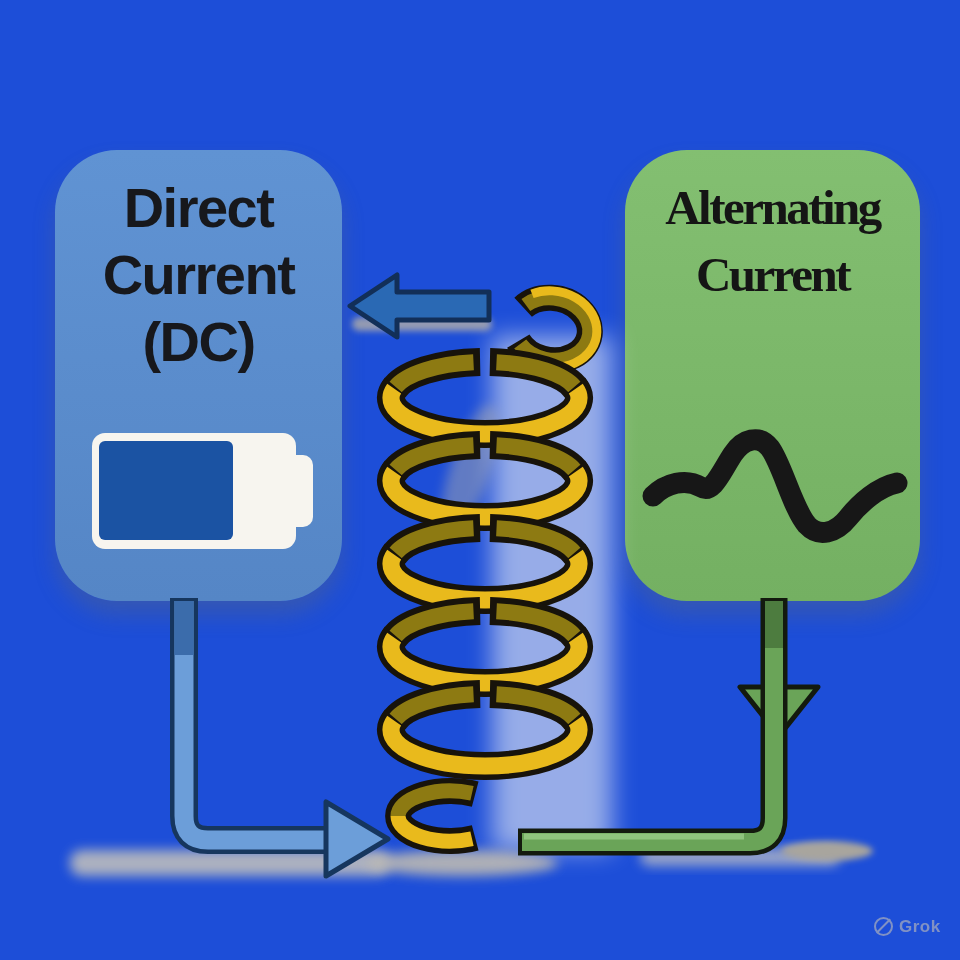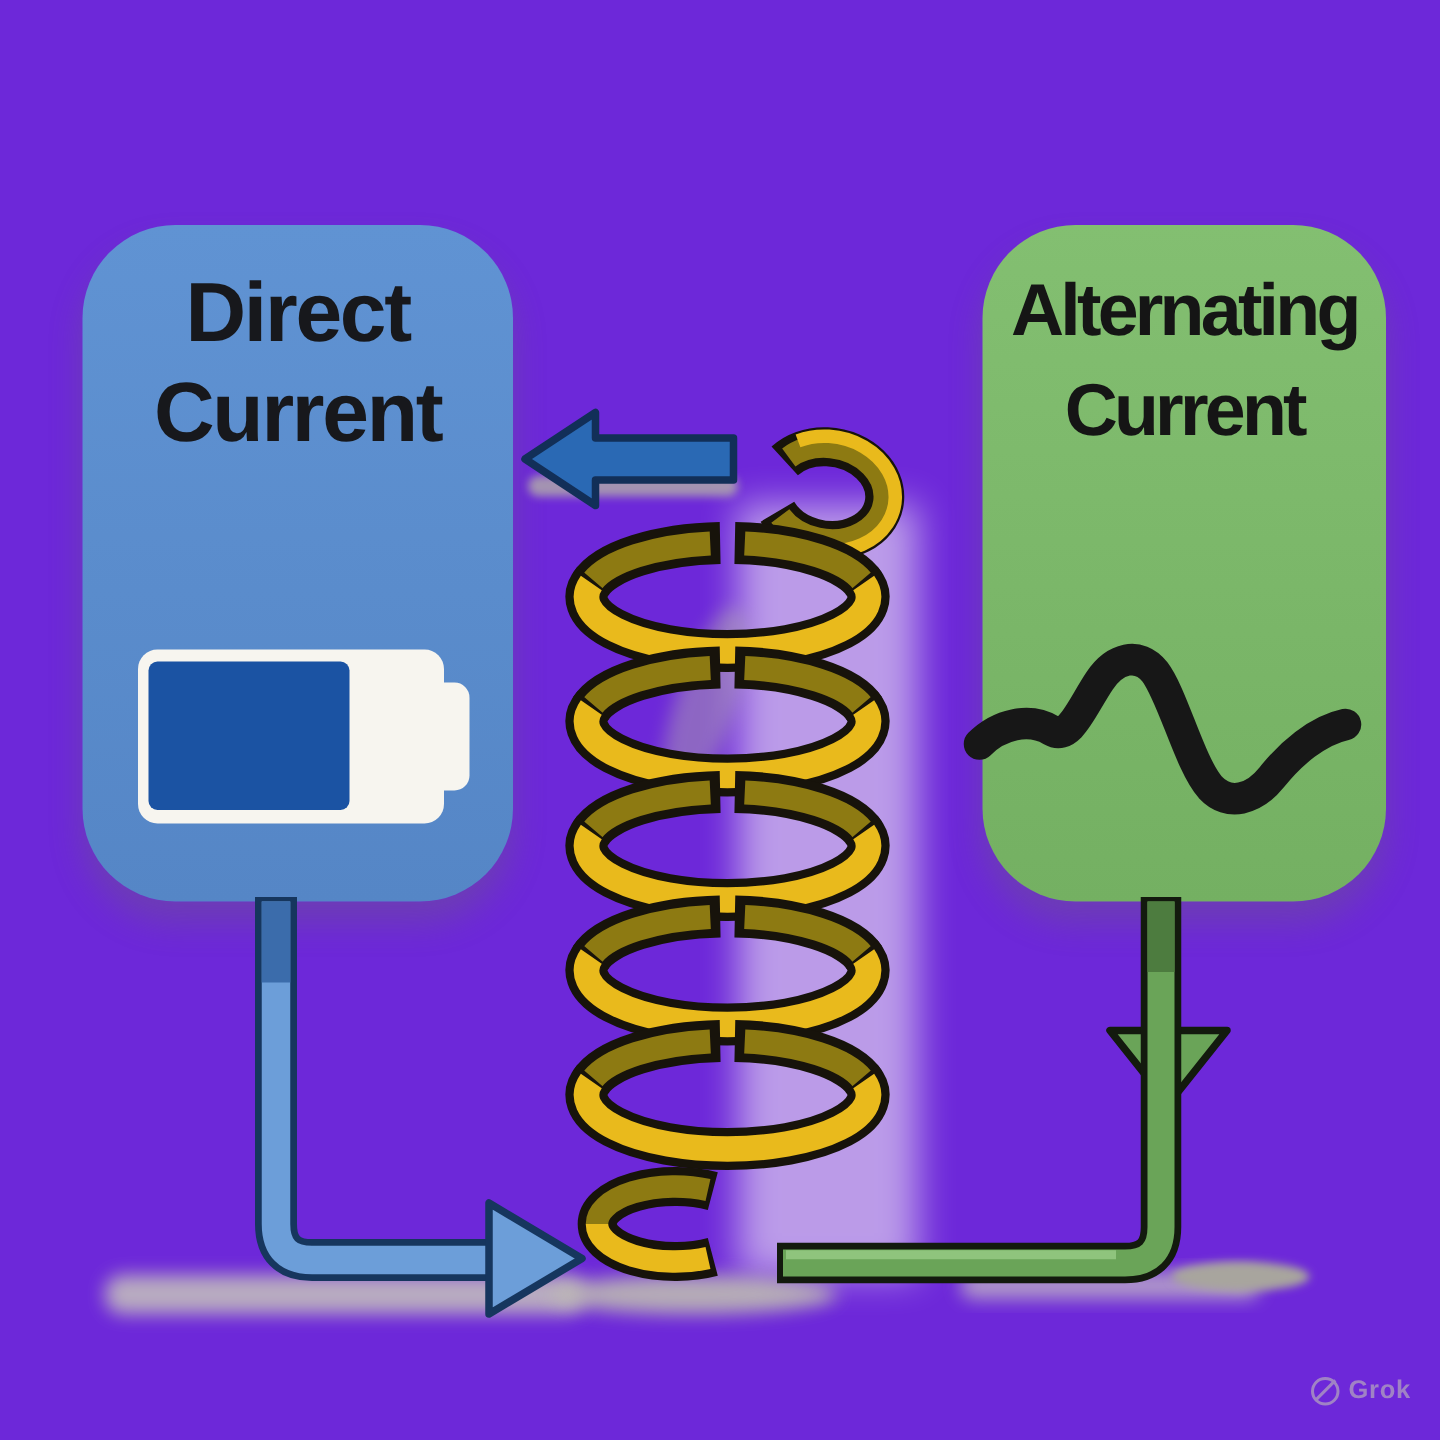--- a/index.html
+++ b/index.html
@@ -1,47 +1,48 @@
 <!DOCTYPE html>
 <html><head>
 <meta charset="utf-8">
 <style>
   html,body{margin:0;padding:0;background:#eeece7;}
-  .stage{position:relative;width:960px;height:960px;background:#6d28d9;overflow:hidden;
+  .stage{position:relative;width:960px;height:960px;background:#1d4ed8;overflow:hidden;
          font-family:"Liberation Sans","DejaVu Sans",sans-serif;}
   .box{position:absolute;top:150px;width:287px;height:451px;border-radius:62px;
        box-shadow:0 14px 22px rgba(110,108,100,.30);}
   .box.dc{left:55px;background:linear-gradient(180deg,#6093d3 0%,#5586c6 100%);}
-  .box.ac{left:655px;width:269px;background:linear-gradient(180deg,#83bf71 0%,#74b062 100%);}
+  .box.ac{left:625px;width:295px;background:linear-gradient(180deg,#83bf71 0%,#74b062 100%);font-family:Liberation Serif, serif;}
   .box-title{position:absolute;left:0;right:0;top:24px;text-align:center;
              font-weight:700;color:#17181c;}
   .dc .box-title{font-size:56px;line-height:67px;letter-spacing:-1.5px;}
   .ac .box-title{font-size:49px;line-height:67px;letter-spacing:-2.5px;color:#151515;}
   .battery{position:absolute;left:37px;top:283px;width:221px;height:116px;}
   .battery-body{position:absolute;left:0;top:0;width:204px;height:116px;background:#f7f5ef;border-radius:13px;}
   .battery-fill{position:absolute;left:7px;top:8px;width:134px;height:99px;background:#1b53a3;border-radius:6px;}
   .battery-nub{position:absolute;left:204px;top:22px;width:17px;height:72px;background:#f7f5ef;border-radius:0 10px 10px 0;}
   svg.overlay{position:absolute;left:0;top:0;pointer-events:none;}
   .k{stroke:#17130b;fill:none;stroke-width:28px;}
   .b{stroke:#8d7a12;fill:none;stroke-width:16px;}
   .y{stroke:#e9ba1c;fill:none;stroke-width:17px;}
-  .watermark{position:absolute;left:874px;top:917px;display:flex;align-items:flex-end;gap:6px;
+  .watermark{position:absolute;left:874px;top:917px;display:flex;align-items:flex-start;gap:6px;
              color:#c2bfb8;opacity:.6;font-size:17px;font-weight:700;letter-spacing:.5px;}
   .wm-icon{width:15px;height:15px;border:2px solid #c2bfb8;border-radius:50%;position:relative;display:inline-block;}
   .wm-icon::after{content:"";position:absolute;left:-2px;top:6px;width:19px;height:2px;background:#c2bfb8;transform:rotate(-45deg);}
 </style>
 </head>
 <body>
 
 <div class="stage">
 
   <div class="box dc">
     <div class="box-title">
       <div>Direct</div>
       <div>Current</div>
+      <div>(DC)</div>
     </div>
     <div class="battery">
       <div class="battery-body"></div>
       <div class="battery-fill"></div>
       <div class="battery-nub"></div>
     </div>
   </div>
 
   <div class="box ac">
     <div class="box-title">

